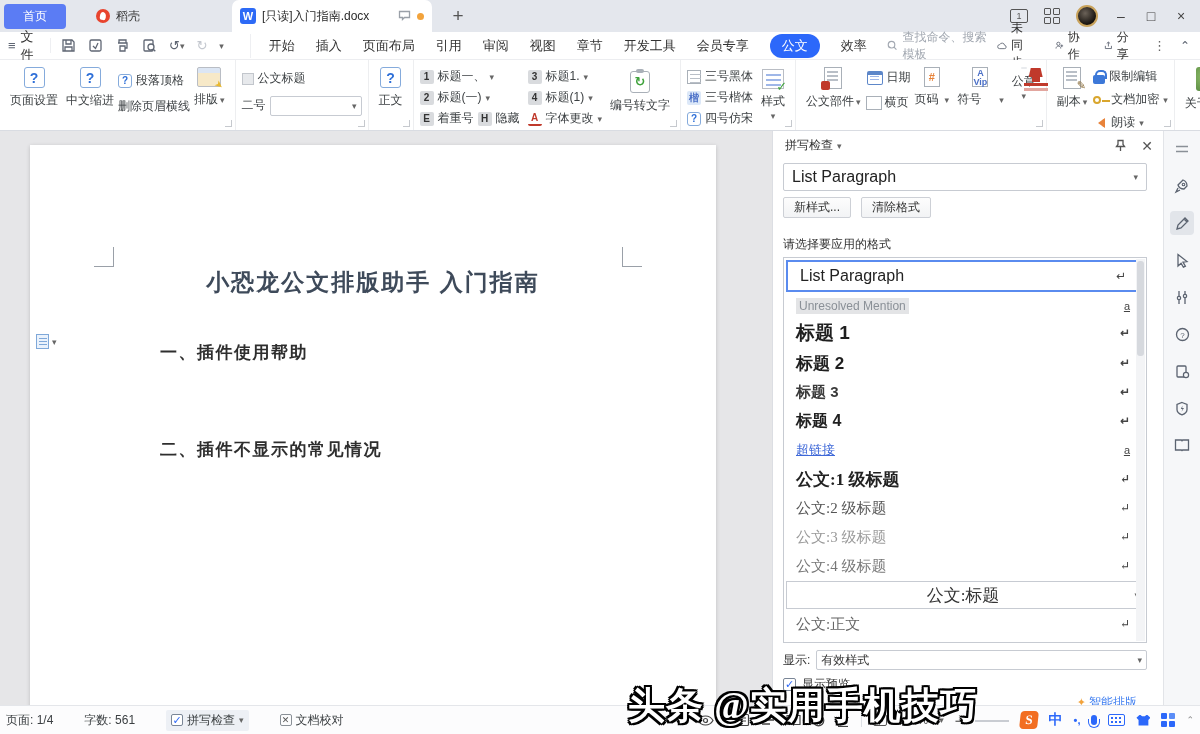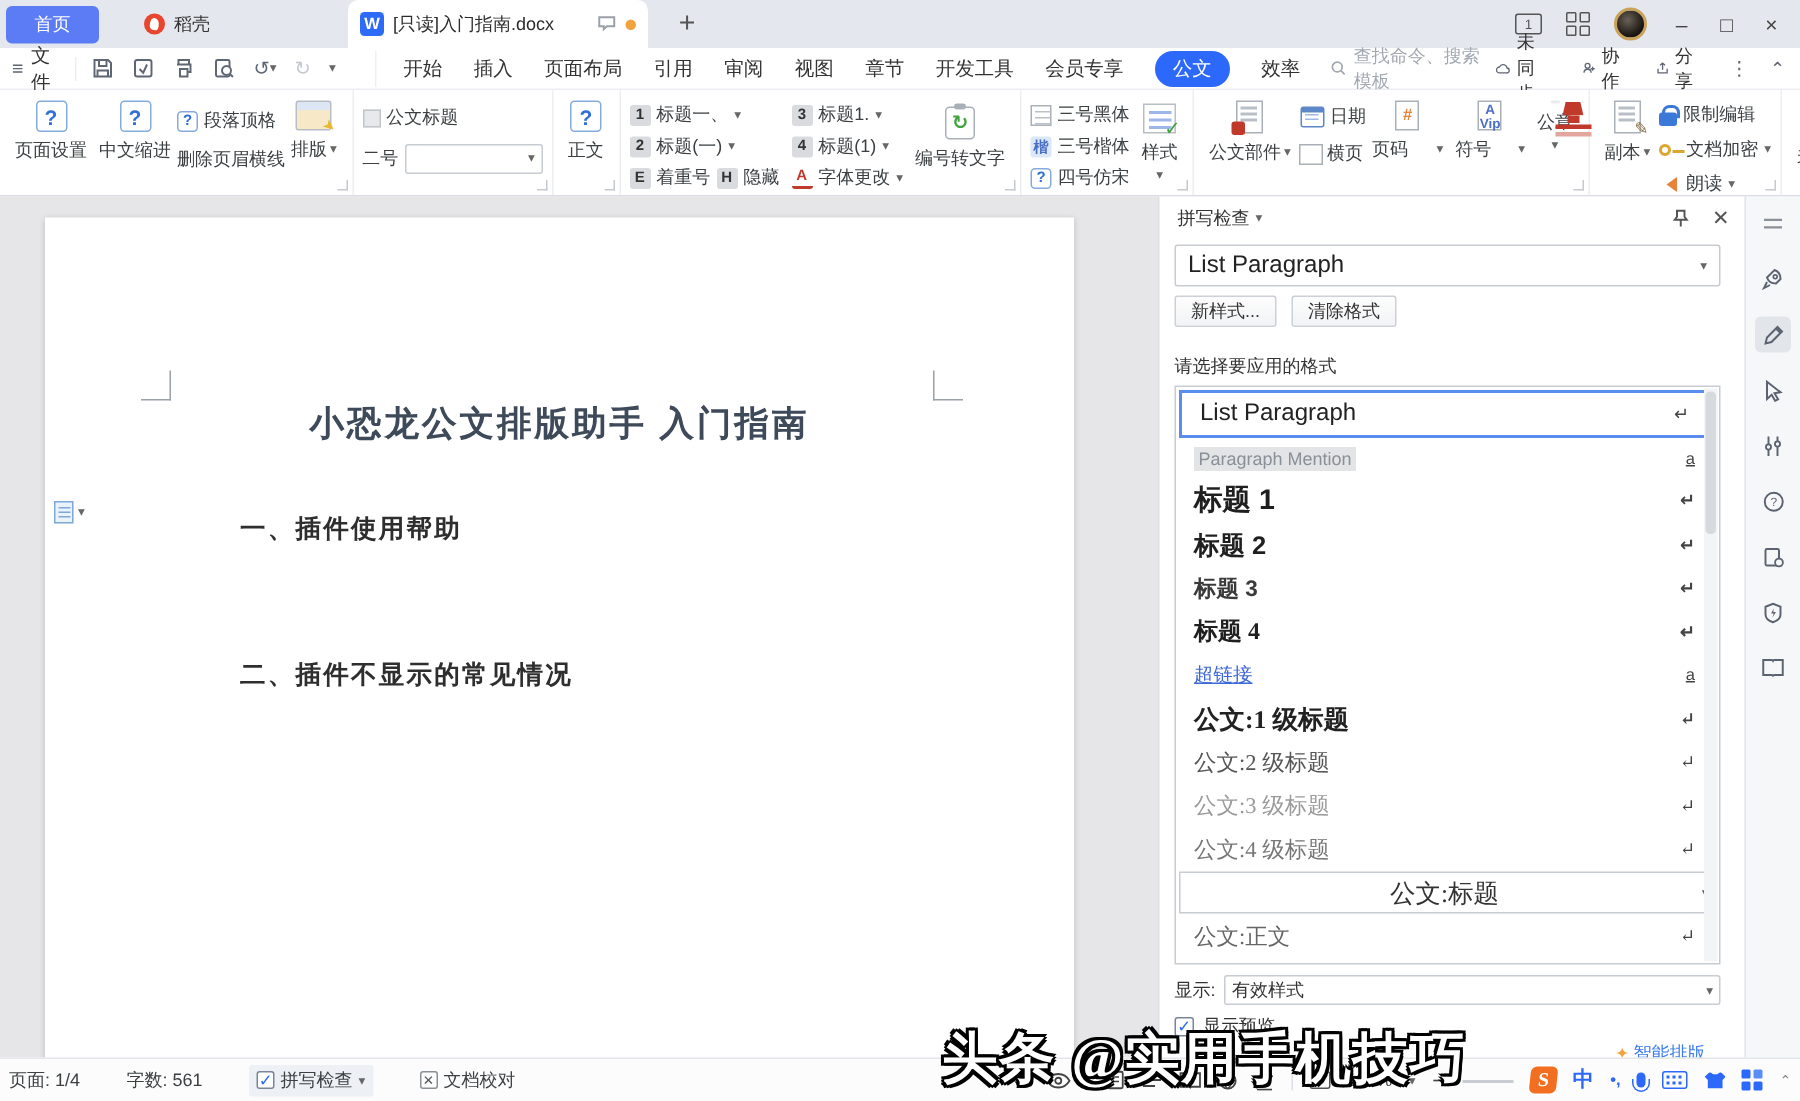--- a/index.html
+++ b/index.html
@@ -102,21 +102,21 @@
   .sp-scroll i{position:absolute;left:1px;top:2px;width:7px;height:95px;background:#D6D9DE;border-radius:3px;}
   .srow{display:flex;align-items:center;padding:0 16px 0 12px;cursor:pointer;}
   .srow .mk{margin-left:auto;color:#444;font-size:12px;}
   .srow .mka{margin-left:auto;color:#444;font-size:11px;text-decoration:underline;}
   .st-sel{height:32px;border:2px solid #5A8BEF;margin:2px;font-size:16px;color:#222;}
   .st-mention{height:24px;}
   .st-mention .lb{background:#E3E4E6;color:#8A9097;font-size:12px;padding:1px 3px;}
   .st-h1{height:30px;font-size:19px;font-weight:bold;color:#1f1f1f;}
   .st-h2{height:30px;font-size:17px;font-weight:bold;color:#1f1f1f;}
   .st-h3{height:28px;font-size:15px;font-weight:bold;color:#3a3a3a;}
-  .st-h4{height:30px;font-size:16px;font-weight:bold;color:#1f1f1f;font-family:Liberation Serif, serif;}
+  .st-h4{height:30px;font-size:16px;font-weight:bold;color:#1f1f1f;}
   .st-link{height:28px;font-size:13px;}
   .st-link .lb{color:#3E68D8;text-decoration:underline;}
   .serif{font-family:"Liberation Serif","DejaVu Serif",serif;}
   .st-gw1{height:30px;font-size:17px;font-weight:bold;color:#222;}
   .st-gw2{height:29px;font-size:15px;color:#555;}
   .st-gw3{height:29px;font-size:15px;color:#9a9a9a;}
   .st-gw4{height:28px;font-size:15px;color:#777;}
   .st-gwtitle{height:28px;border:1px solid #C7CBD2;margin:1px 2px;justify-content:center;font-size:17px;color:#333;position:relative;}
   .st-gwtitle .car{position:absolute;right:4px;top:8px;}
   .st-gwbody{height:28px;font-size:15px;color:#666;}
@@ -398,21 +398,21 @@
           <span class="cal-ic"></span>
           <span>日期</span>
         </div>
       <div class="rsmall">
           <span class="page-ic"></span>
           <span>横页</span>
         </div>
     </div>
     <div class="rbig">
         <span class="num-ic">#</span>
-        <span style="display:flex;gap:19px;align-items:center;">
+        <span style="display:flex;gap:6px;align-items:center;">
           <span>页码</span>
           <span class="car">▾</span>
         </span>
       </div>
     <div class="rbig">
         <span class="sym-ic">A<br>Vip</span>
         <span style="display:flex;gap:18px;align-items:center;">
           <span>符号</span>
           <span class="car">▾</span>
         </span>
@@ -493,21 +493,21 @@
     <span class="spbtn">清除格式</span>
   </div>
   <div class="sp-prompt">请选择要应用的格式</div>
 
   <div class="sp-list">
     <div class="srow st-sel">
         <span class="lb">List Paragraph</span>
         <span class="mk">↵</span>
       </div>
     <div class="srow st-mention">
-        <span class="lb">Paragraph Mention</span>
+        <span class="lb">Unresolved Mention</span>
         <span class="mka">a</span>
       </div>
     <div class="srow st-h1">
         <span class="lb">标题 1</span>
         <span class="mk">↵</span>
       </div>
     <div class="srow st-h2">
         <span class="lb">标题 2</span>
         <span class="mk">↵</span>
       </div>

